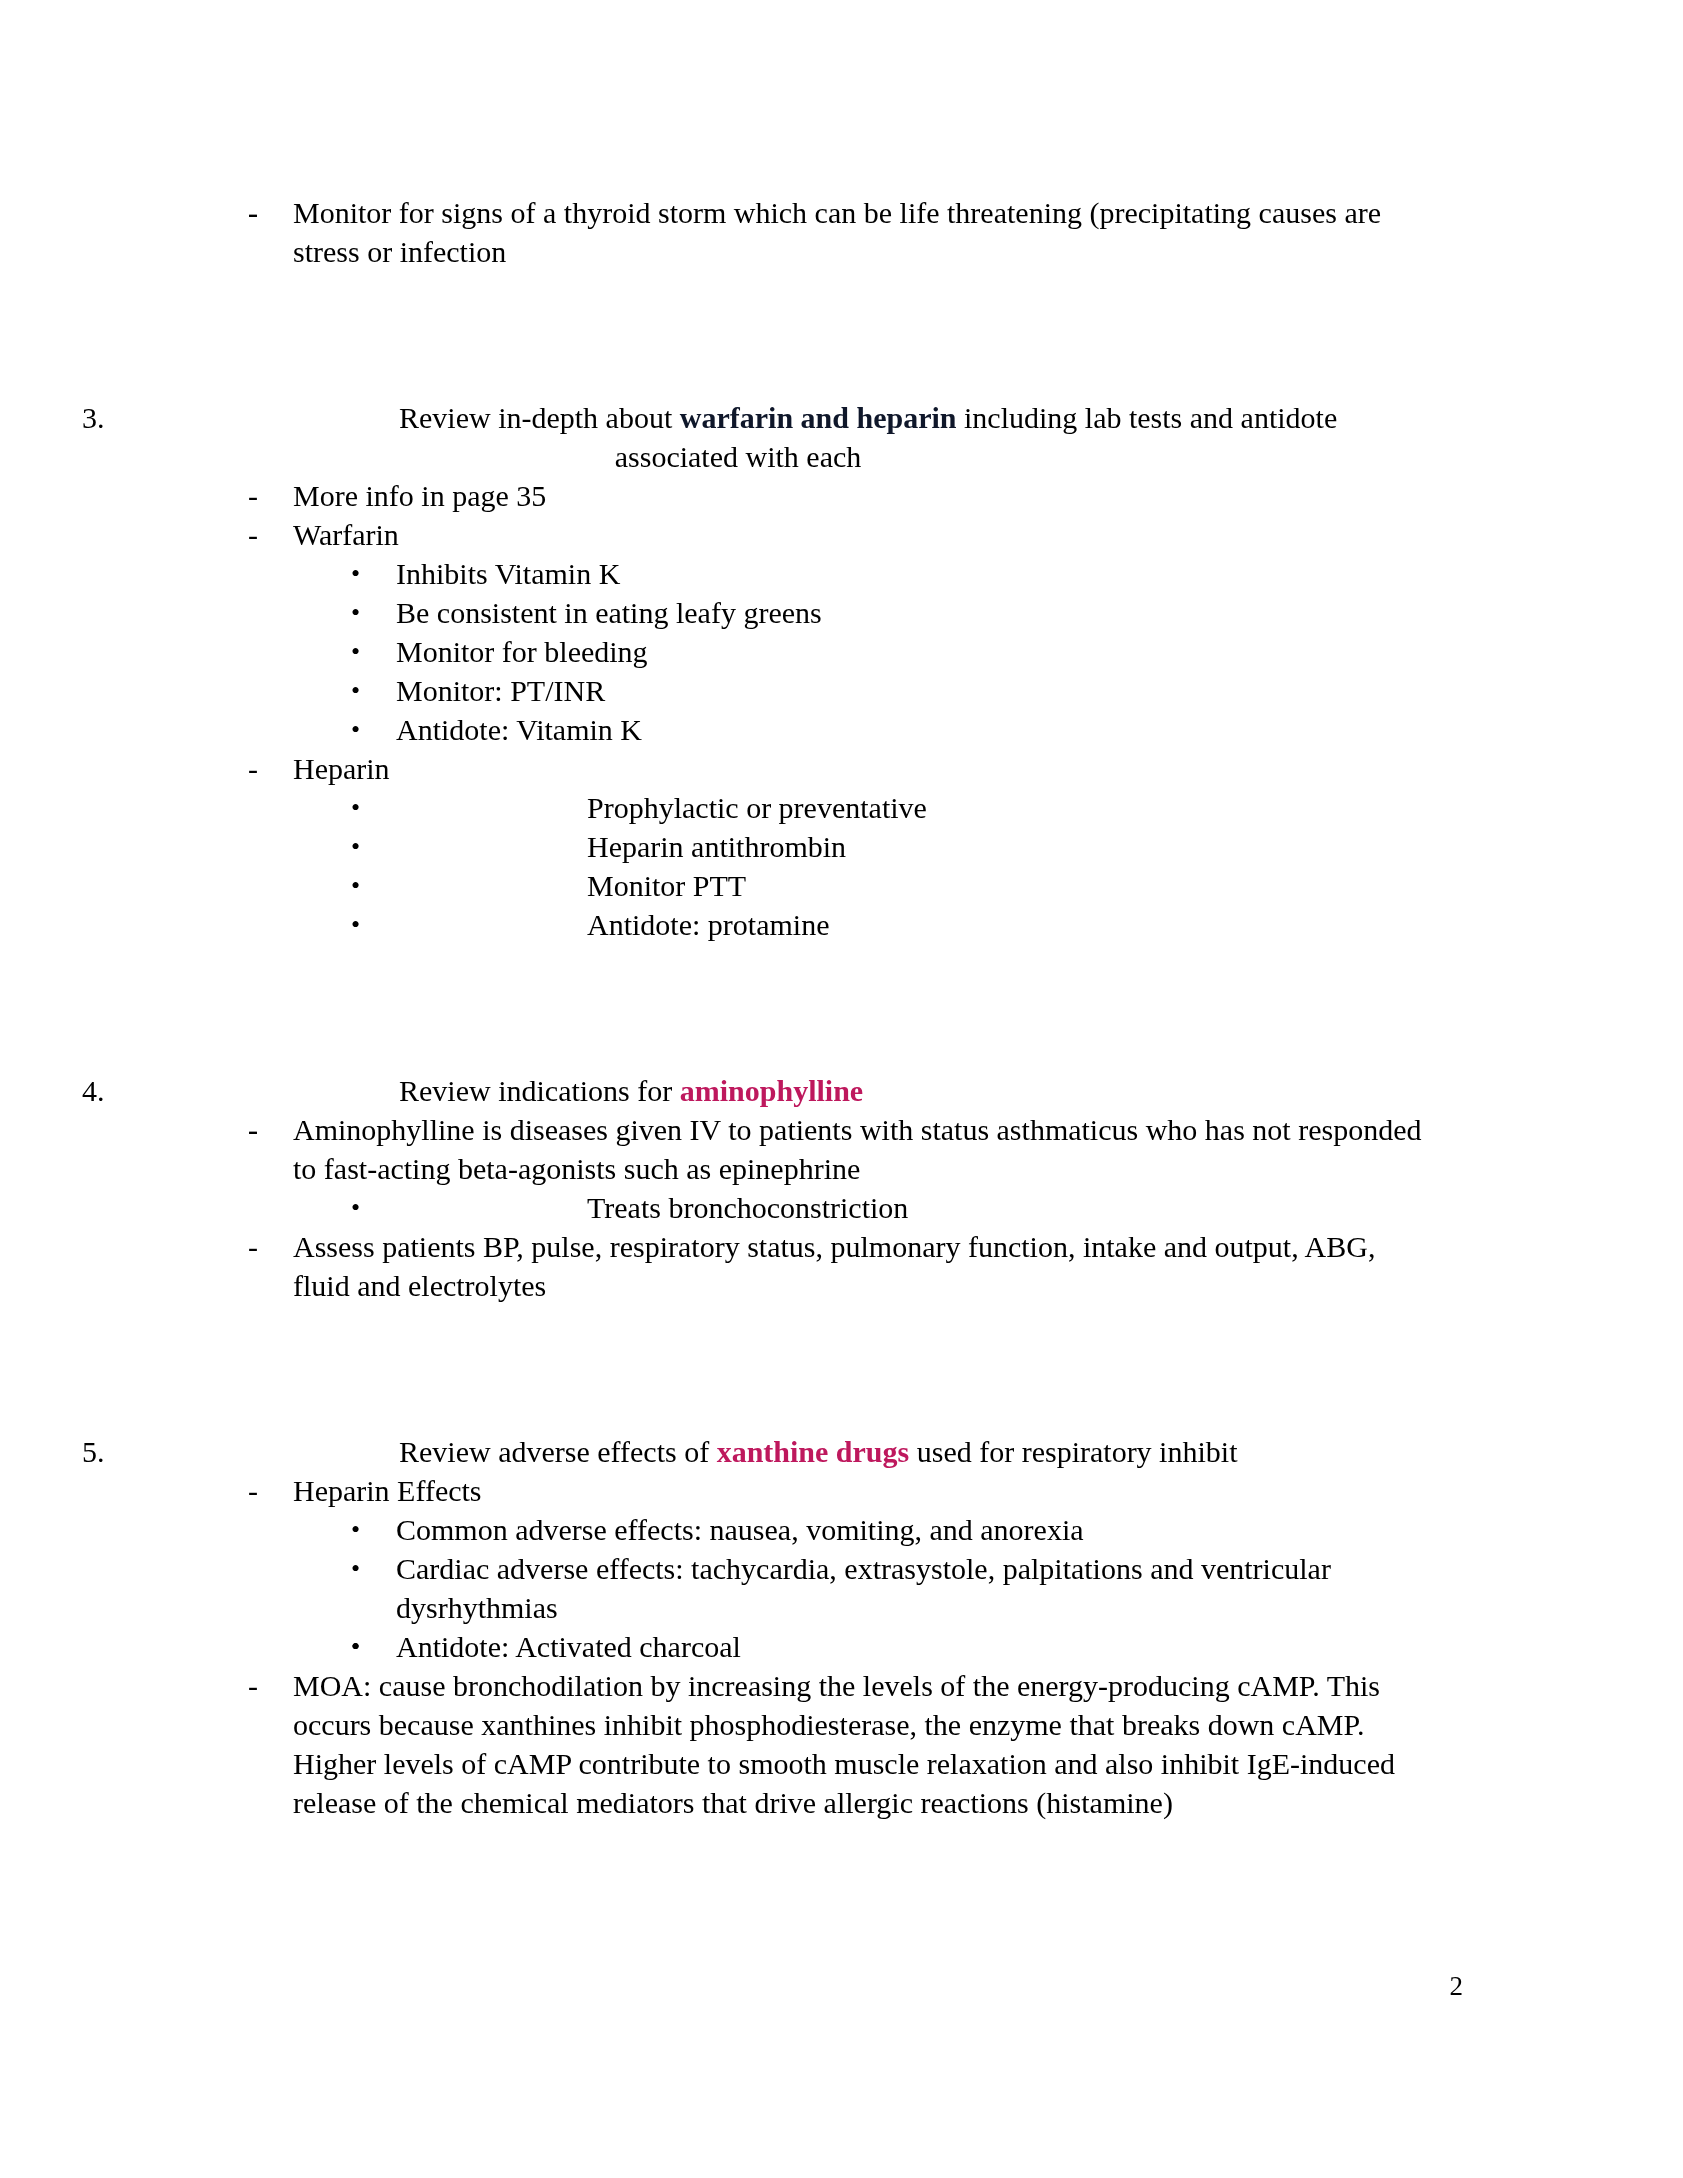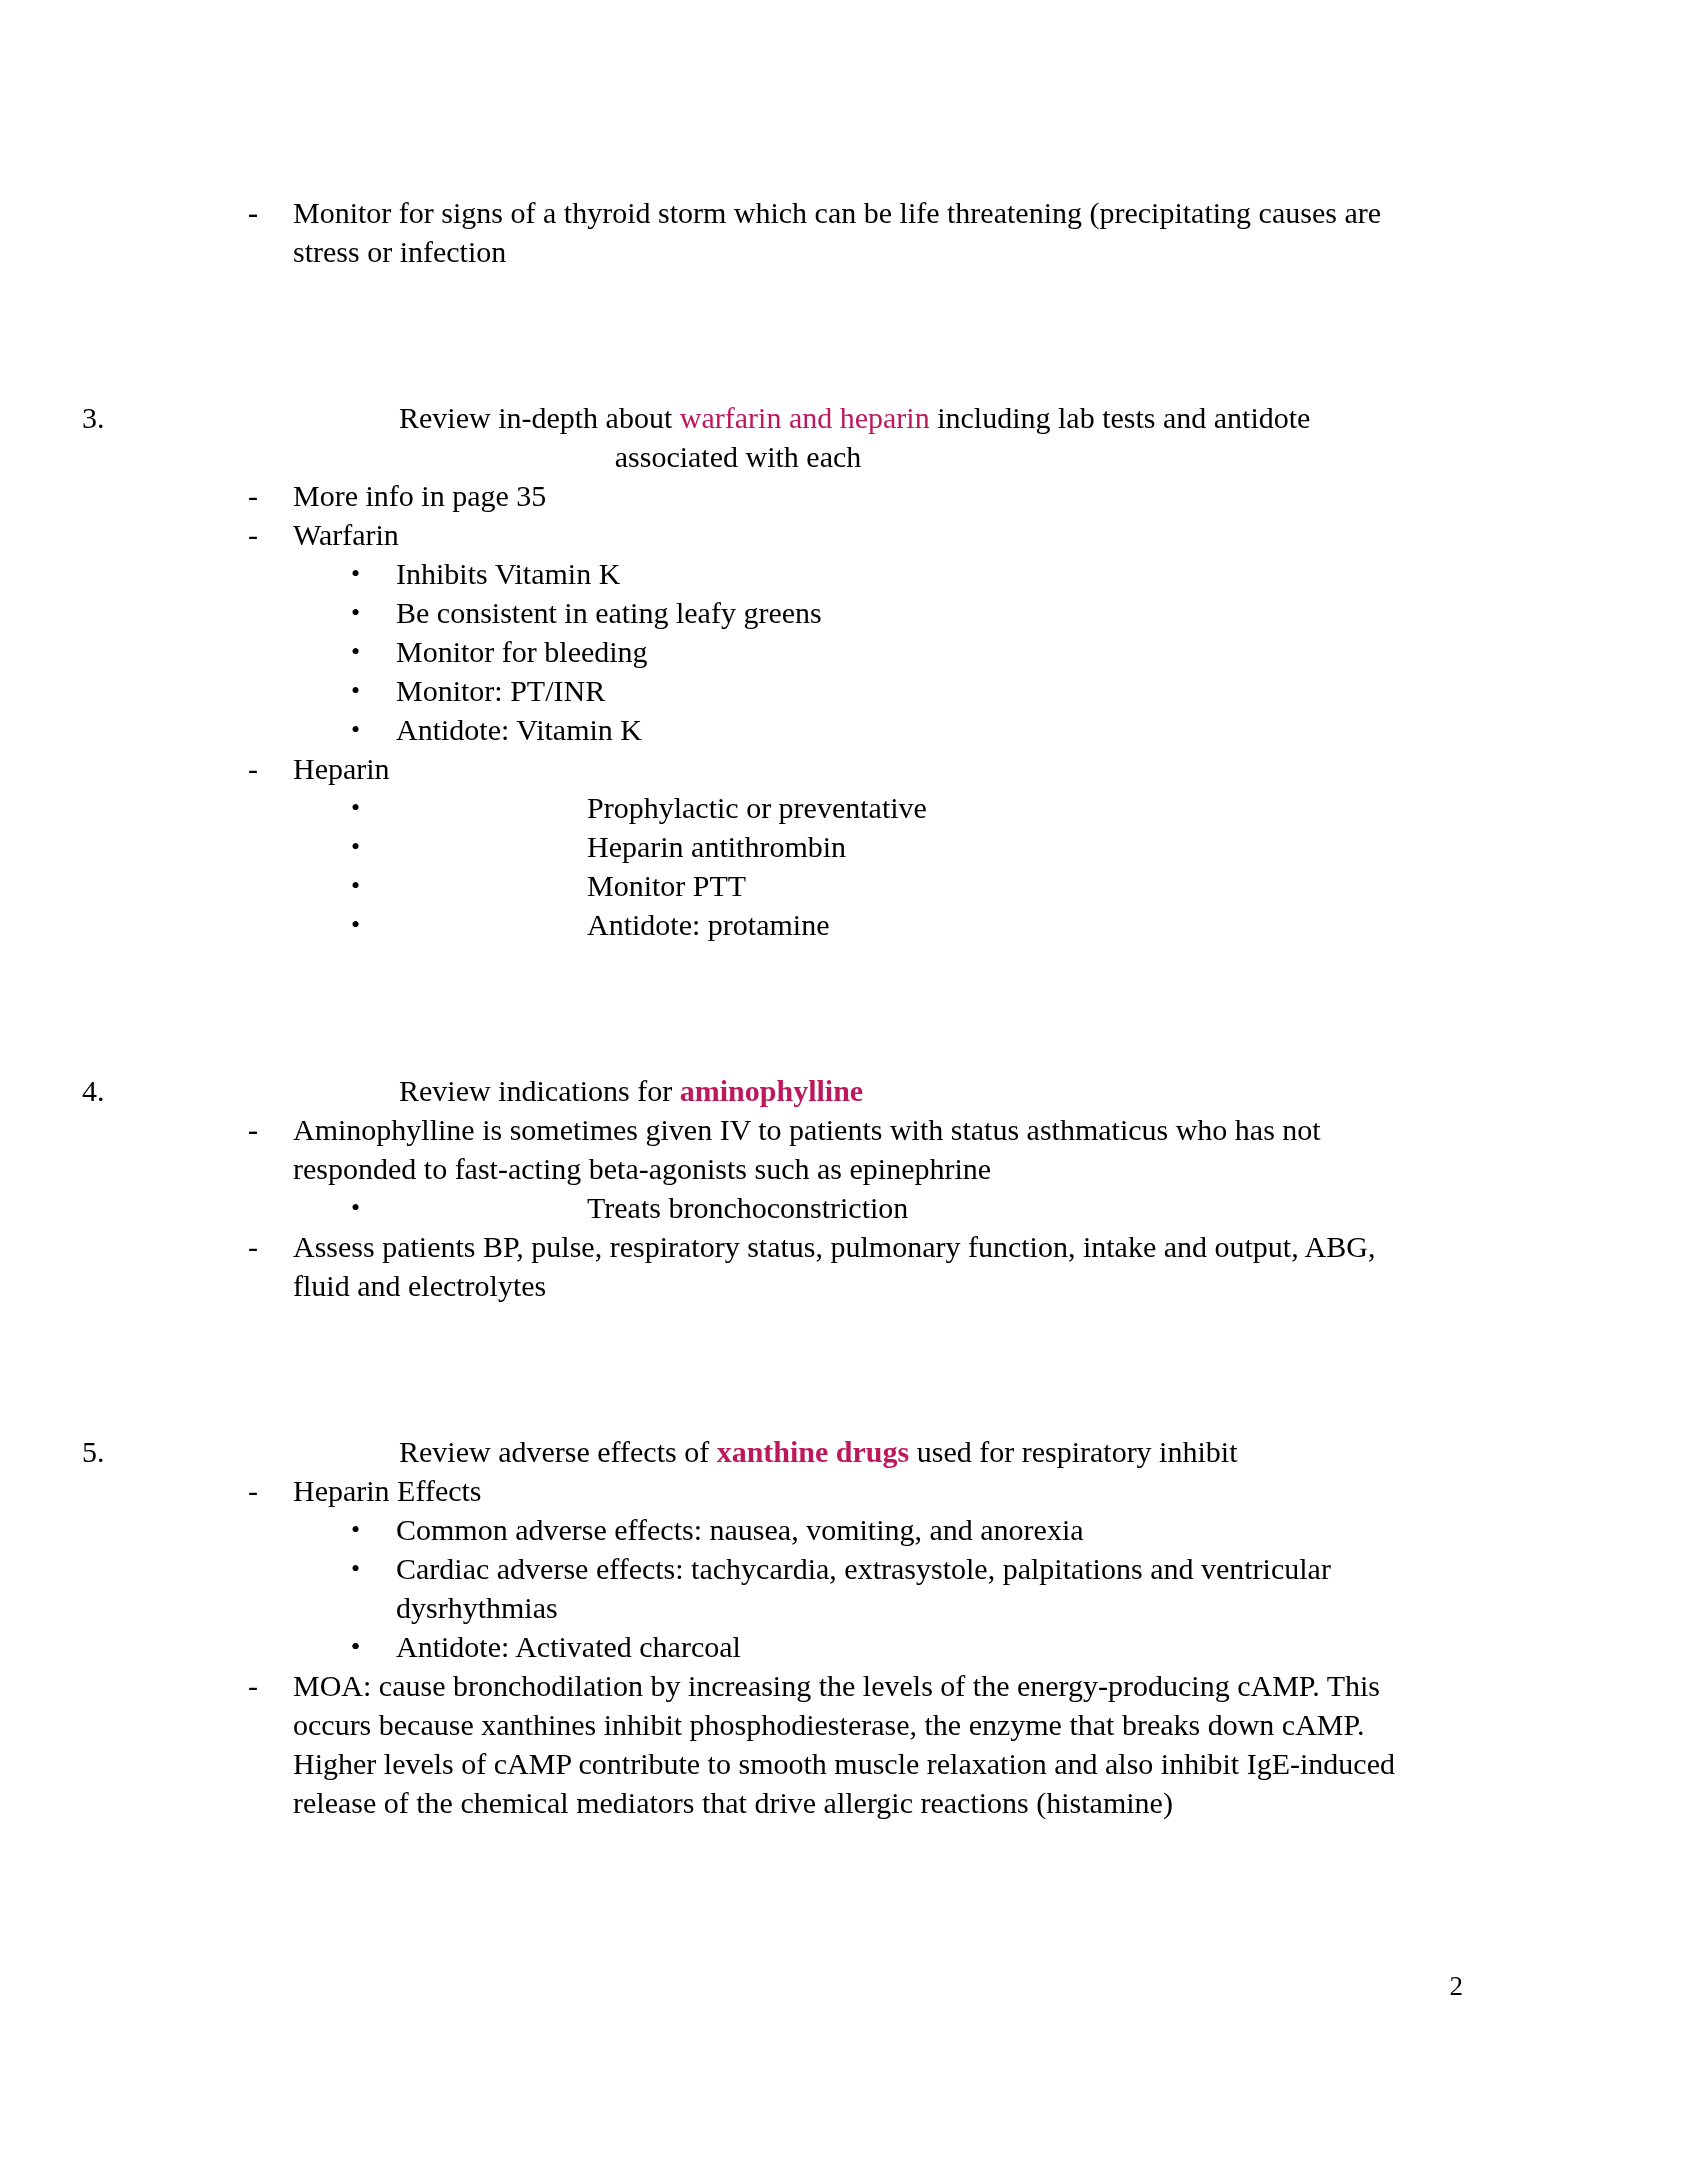--- a/index.html
+++ b/index.html
@@ -94,22 +94,22 @@
     line-height: 39px;
   }
 
   
   .bullet-item.tabbed {
     padding-left: 236px;
   }
 
   
   .hl-red {
-    color: #be185d;
-    font-weight: normal;
+    color: #0f172a;
+    font-weight: bold;
   }
   .hl-blue {
     color: #be185d;
     font-weight: bold;
   }
   .gap-xl { height: 127px; }
 
   
   .page-number {
     position: absolute;
@@ -148,21 +148,21 @@
         <div class="blk bullet-item"><span class="marker">•</span><span>Monitor: PT/INR</span></div>
         <div class="blk bullet-item"><span class="marker">•</span><span>Antidote: Vitamin K</span></div>
         <div class="blk dash-item"><span class="marker">-</span><span>Heparin</span></div>
         <div class="blk bullet-item tabbed"><span class="marker">•</span><span>Prophylactic or preventative</span></div>
         <div class="blk bullet-item tabbed"><span class="marker">•</span><span>Heparin antithrombin</span></div>
         <div class="blk bullet-item tabbed"><span class="marker">•</span><span>Monitor PTT</span></div>
         <div class="blk bullet-item tabbed"><span class="marker">•</span><span>Antidote: protamine</span></div>
         <div class="gap-xl"></div>
         <div class="blk num-item"><span class="marker">4.</span><span>Review indications for </span><span class="hl-blue">aminophylline</span></div>
         <div class="blk dash-item"><span class="marker">-</span></div>
-        <div class="blk dash-item"><span class="marker">-</span><span>Aminophylline is sometimes given IV to patients with status asthmaticus who has not responded to fast-acting beta-agonists such as epinephrine</span></div>
+        <div class="blk dash-item"><span class="marker">-</span><span>Aminophylline is diseases given IV to patients with status asthmaticus who has not responded to fast-acting beta-agonists such as epinephrine</span></div>
         <div class="blk bullet-item tabbed"><span class="marker">•</span><span>Treats bronchoconstriction</span></div>
         <div class="blk dash-item"><span class="marker">-</span><span>Assess patients BP, pulse, respiratory status, pulmonary function, intake and output, ABG, fluid and electrolytes</span></div>
         <div class="gap-xl"></div>
         <div class="blk num-item"><span class="marker">5.</span><span>Review adverse effects of </span><span class="hl-blue">xanthine drugs</span><span> used for respiratory inhibit</span></div>
         <div class="blk dash-item"><span class="marker">-</span><span>Heparin Effects</span></div>
         <div class="blk bullet-item"><span class="marker">•</span><span>Common adverse effects: nausea, vomiting, and anorexia</span></div>
         <div class="blk bullet-item"><span class="marker">•</span><span>Cardiac adverse effects: tachycardia, extrasystole, palpitations and ventricular dysrhythmias</span></div>
         <div class="blk bullet-item"><span class="marker">•</span></div>
         <div class="blk bullet-item"><span class="marker">•</span><span>Antidote: Activated charcoal</span></div>
         <div class="blk dash-item"><span class="marker">-</span><span>MOA: cause bronchodilation by increasing the levels of the energy-producing cAMP. This occurs because xanthines inhibit phosphodiesterase, the enzyme that breaks down cAMP. Higher levels of cAMP contribute to smooth muscle relaxation and also inhibit IgE-induced release of the chemical mediators that drive allergic reactions (histamine)</span></div>

